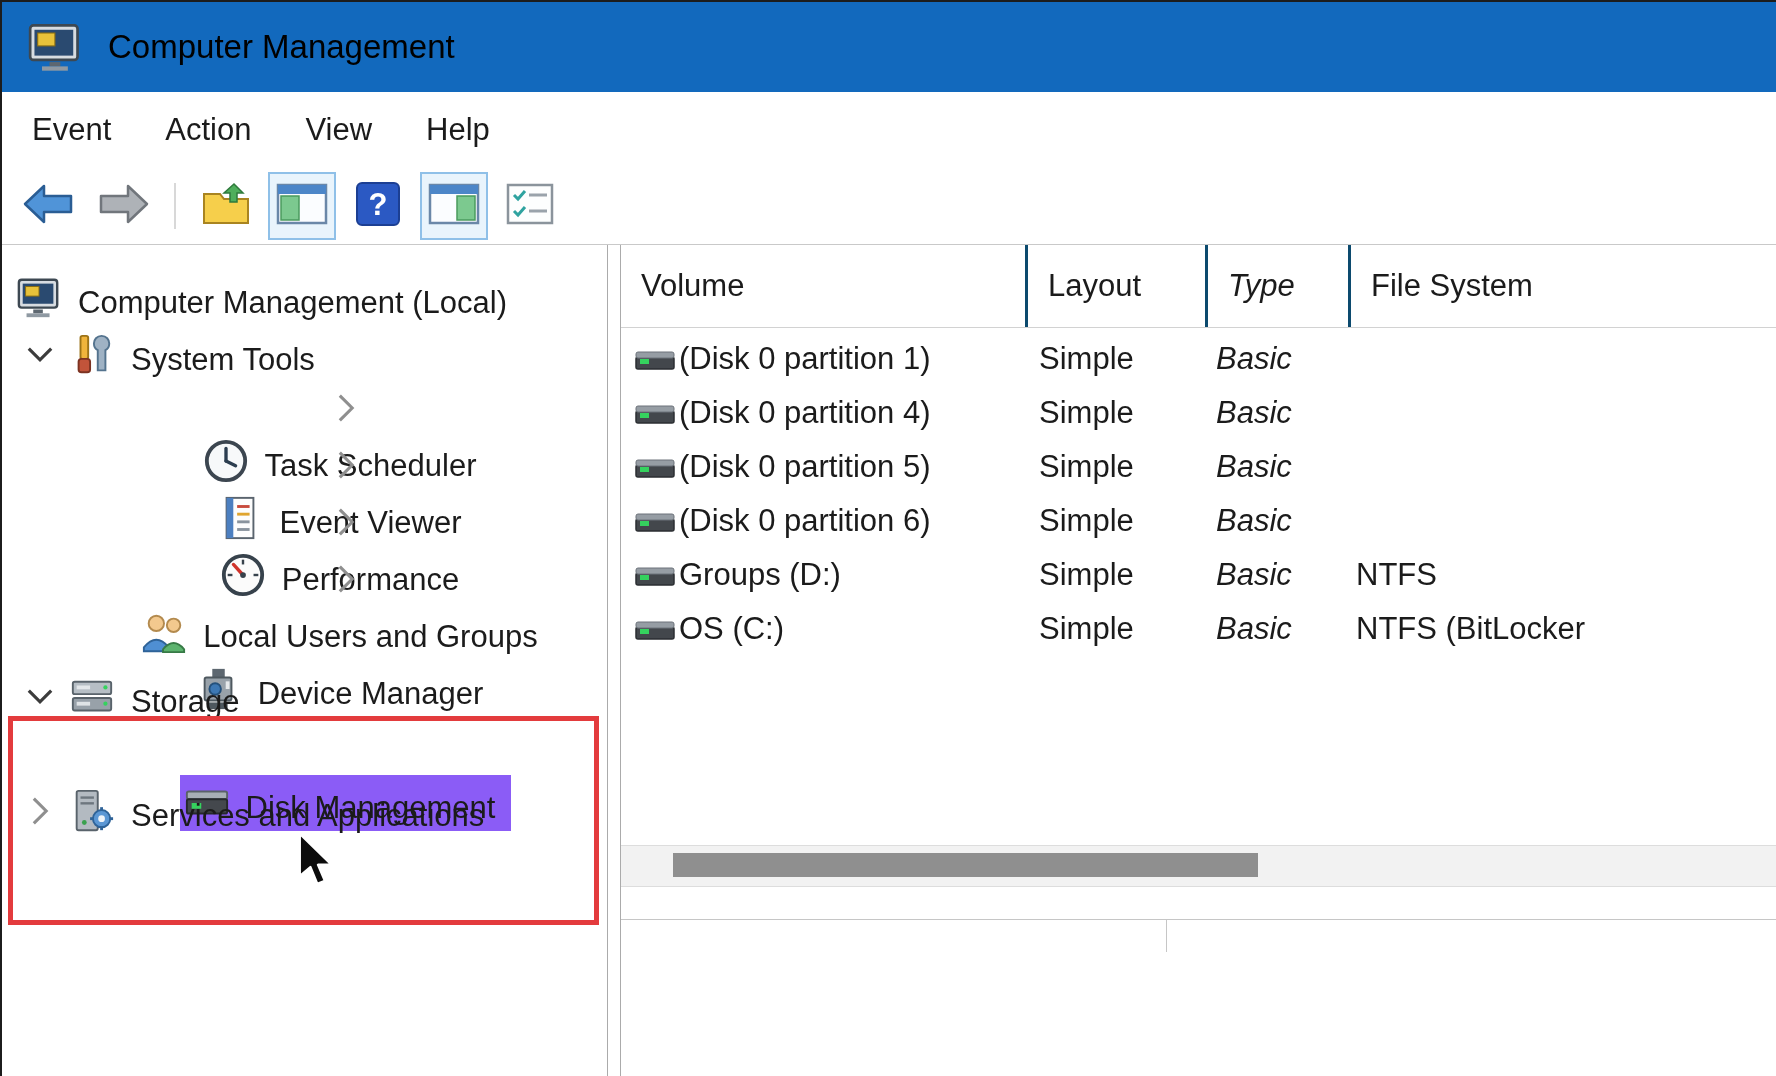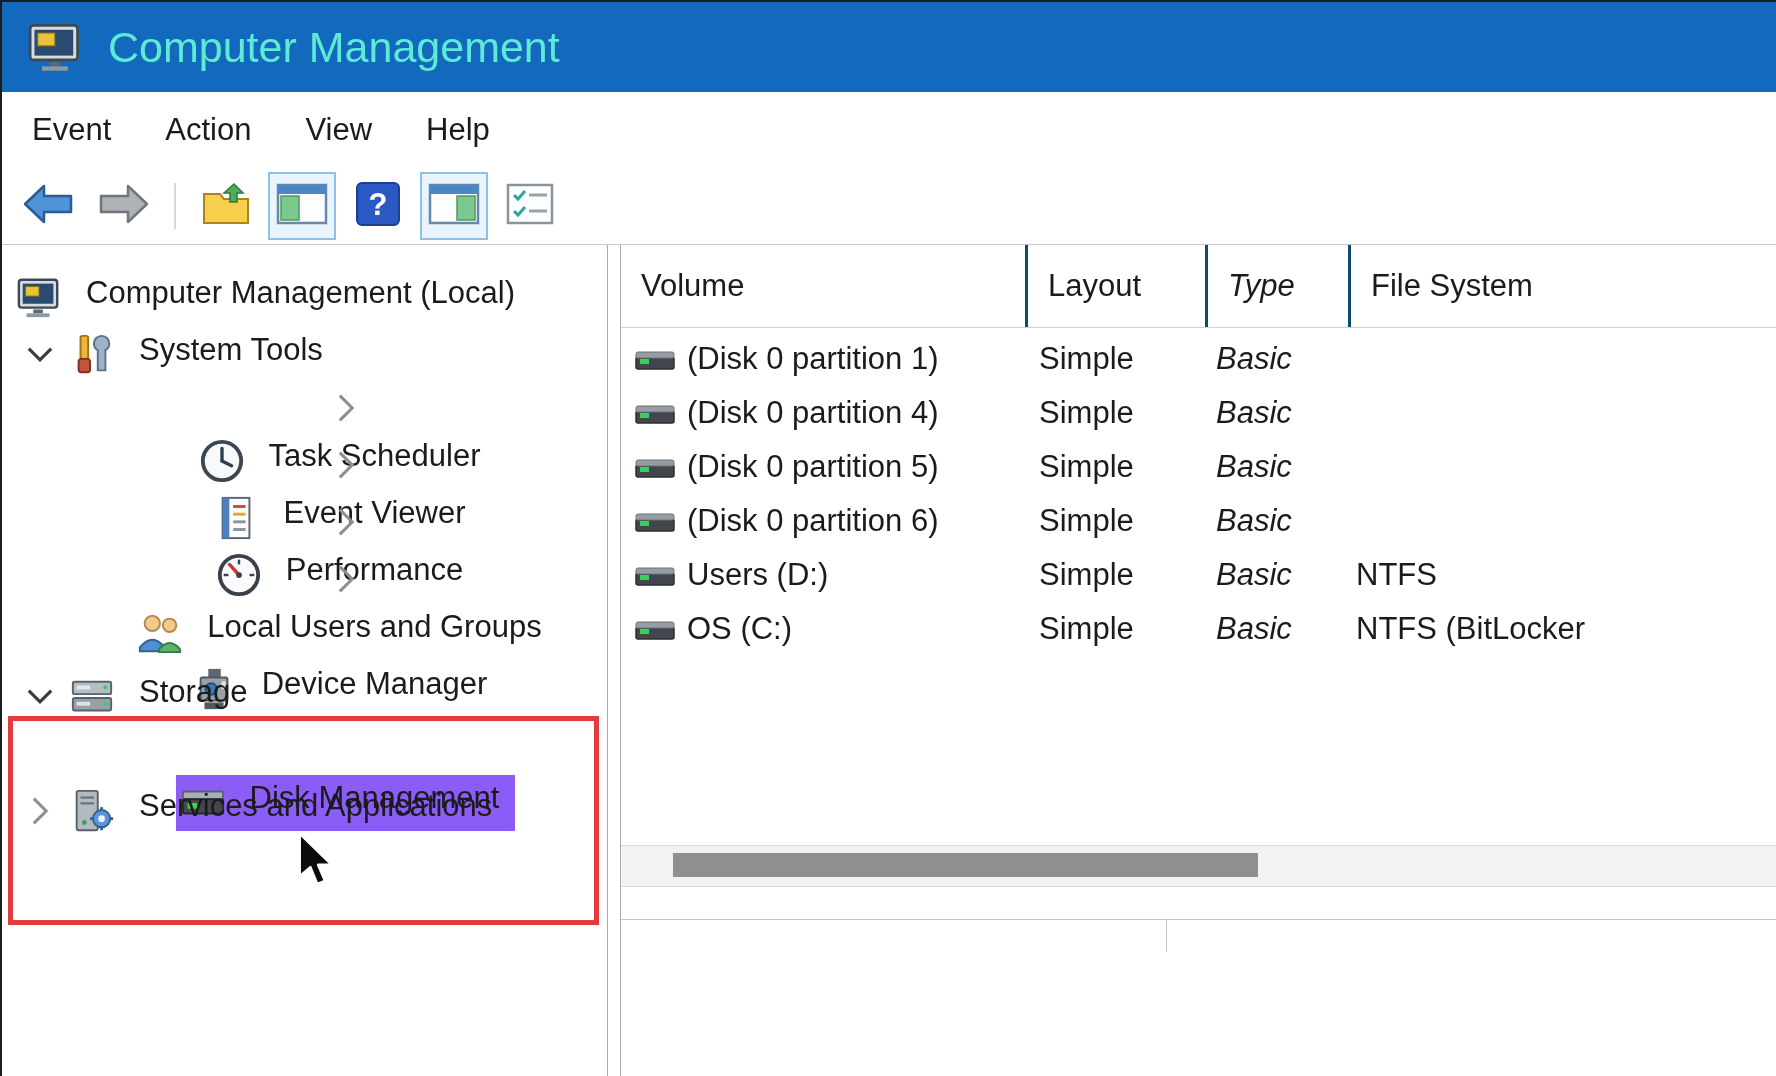--- a/index.html
+++ b/index.html
@@ -1,56 +1,56 @@
 <!DOCTYPE html>
 <html><head>
 <meta charset="utf-8">
 <style>
   html,body{margin:0;padding:0;background:#e9e9e9;}
   .window{position:relative;width:1776px;height:1076px;background:#ffffff;border:2px solid #1c1c1c;
           overflow:hidden;font-family:"Liberation Sans",sans-serif;color:#1b1b1b;}
   
   .titlebar{height:90px;background:#1269bd;display:flex;align-items:center;padding-left:26px;gap:24px;}
   .title-icon{display:flex;align-items:center;}
-  .title-text{color:#5eead4;font-size:43px;text-align:right;}
+  .title-text{color:#000000;font-size:33px;text-align:right;}
   
   .menubar{height:76px;display:flex;align-items:center;padding-left:30px;gap:54px;background:#fff;}
   .menu-item{font-size:31px;cursor:default;}
   
   .toolbar{height:76px;display:flex;align-items:center;padding-left:12px;background:#fff;}
   .tool-btn{height:64px;min-width:64px;display:flex;align-items:center;justify-content:center;
             margin-right:8px;border:2px solid transparent;}
   .tool-btn.active{border-color:#8fc0e8;background:#e9f4fc;}
   .tool-sep{width:2px;height:46px;background:#d8d8d8;margin:0 16px 0 8px;}
   
   .body{position:absolute;left:0;right:0;top:242px;bottom:0;border-top:1px solid #c9c9c9;background:#fff;}
   .tree-panel{position:absolute;left:0;top:0;bottom:0;width:605px;border-right:1px solid #ababab;
               padding-top:24px;overflow:hidden;background:#fff;}
   .tree-row{height:57px;display:flex;align-items:center;}
   .tree-row .chev{width:50px;flex:0 0 50px;display:flex;align-items:center;justify-content:center;}
   .tree-row.level0{padding-left:10px;}
   .tree-row.level1{padding-left:13px;}
   .tree-row.level2{padding-left:82px;flex-direction:column;}
-  .row-content{display:flex;align-items:flex-start;gap:24px;padding:5px 16px 5px 4px;}
+  .row-content{display:flex;align-items:flex-end;gap:16px;padding:5px 16px 5px 4px;}
   .row-content.selected{background:#cde9ff;}
   .tree-icon{width:46px;height:46px;flex:0 0 46px;display:flex;align-items:center;justify-content:center;}
   .tree-label{font-size:31px;white-space:nowrap;}
   
   .list-panel{position:absolute;left:618px;top:0;bottom:0;right:0;border-left:1px solid #ababab;
               background:#fff;overflow:hidden;}
   .list-header{display:flex;height:82px;border-bottom:1px solid #d2d2d2;}
   .hcell{display:flex;align-items:center;padding-left:20px;font-size:31px;border-right:3px solid #0c4a6e;height:100%;white-space:nowrap;}
   .col-0{width:384px;flex:0 0 384px;}
   .col-1{width:157px;flex:0 0 157px;}
   .col-2{width:120px;flex:0 0 120px;font-style:italic;}
   .col-3{flex:1 1 auto;border-right:none;}
   .list-rows{padding-top:4px;}
   .list-row{display:flex;height:54px;align-items:center;font-size:31px;}
   .cell{display:flex;align-items:center;padding-left:20px;overflow:hidden;white-space:nowrap;height:100%;}
-  .cell.vol{padding-left:14px;gap:12px;align-items:center;}
+  .cell.vol{padding-left:14px;gap:4px;align-items:center;}
   .disk-icon{flex:0 0 40px;display:flex;}
   .hscroll{position:absolute;left:0;right:0;top:600px;height:40px;background:#f2f2f2;
            border-top:1px solid #dddddd;border-bottom:1px solid #dddddd;}
   .hthumb{position:absolute;left:52px;top:7px;width:585px;height:24px;background:#8f8f8f;}
   .bottom-split{position:absolute;left:0;right:0;top:674px;height:1px;background:#c6c6c6;}
   .bottom-tick{position:absolute;left:545px;top:675px;width:1px;height:32px;background:#c6c6c6;}
   
   .red-box{position:absolute;left:6px;top:714px;width:581px;height:199px;border:5px solid #e33b3d;
            z-index:30;pointer-events:none;}
   .cursor{position:absolute;left:293px;top:830px;z-index:40;pointer-events:none;}
@@ -382,21 +382,21 @@
           </div>
           <div class="list-row">
             <div class="cell vol col-0">
               <span class="disk-icon">
                 <svg width="40" height="24" viewBox="0 0 40 24">
                   <rect x="1" y="10" width="38" height="12" rx="2" fill="#43474c" stroke="#2b2e32" stroke-width="1.5"></rect>
                   <rect x="1" y="5" width="38" height="6" rx="2" fill="#969da4" stroke="#6c737a" stroke-width="1"></rect>
                   <rect x="5" y="12" width="9" height="5" fill="#35d25e"></rect>
                 </svg>
               </span>
-              <span>Users (D:)</span>
+              <span>Groups (D:)</span>
             </div>
             <div class="cell col-1">Simple</div>
             <div class="cell col-2">Basic</div>
             <div class="cell col-3">NTFS</div>
           </div>
           <div class="list-row">
             <div class="cell vol col-0">
               <span class="disk-icon">
                 <svg width="40" height="24" viewBox="0 0 40 24">
                   <rect x="1" y="10" width="38" height="12" rx="2" fill="#43474c" stroke="#2b2e32" stroke-width="1.5"></rect>

